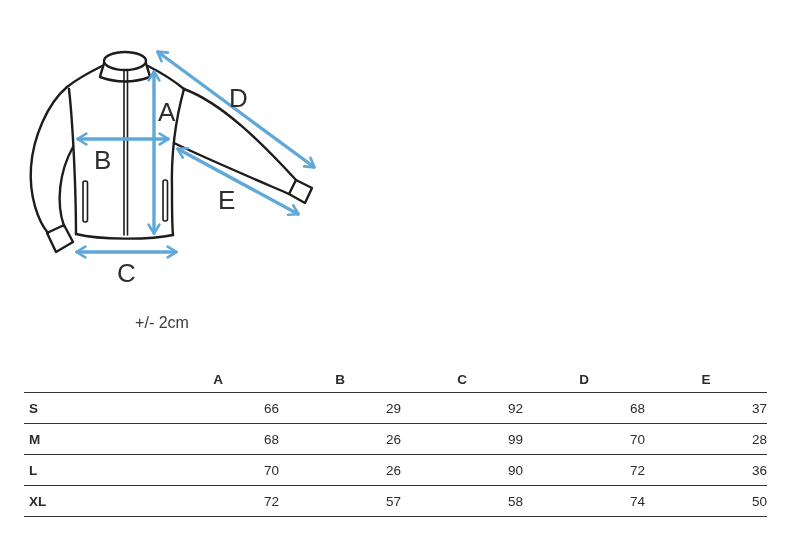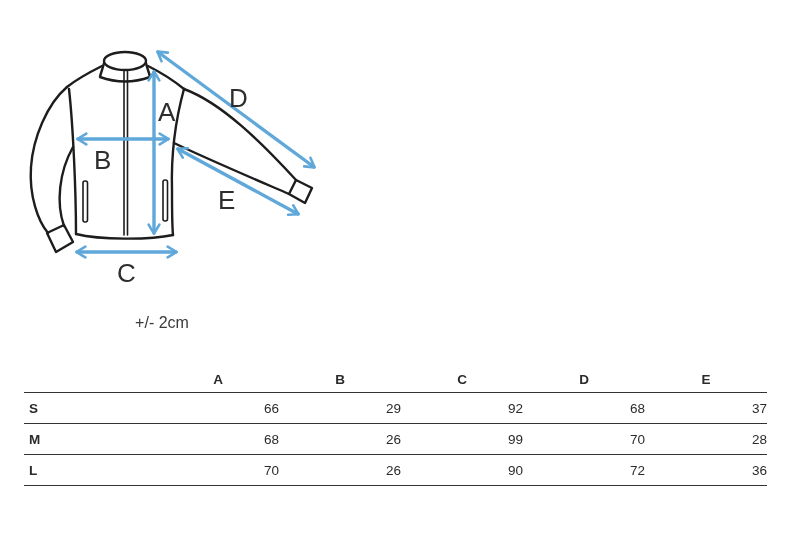--- a/index.html
+++ b/index.html
@@ -171,17 +171,25 @@
           <td>28</td>
         </tr>
         <tr>
           <th>L</th>
           <td>70</td>
           <td>26</td>
           <td>90</td>
           <td>72</td>
           <td>36</td>
         </tr>
+        <tr>
+          <th>XL</th>
+          <td>72</td>
+          <td>57</td>
+          <td>58</td>
+          <td>74</td>
+          <td>50</td>
+        </tr>
       </tbody>
     </table>
   </div>
 
 </div>
 
 </body></html>

